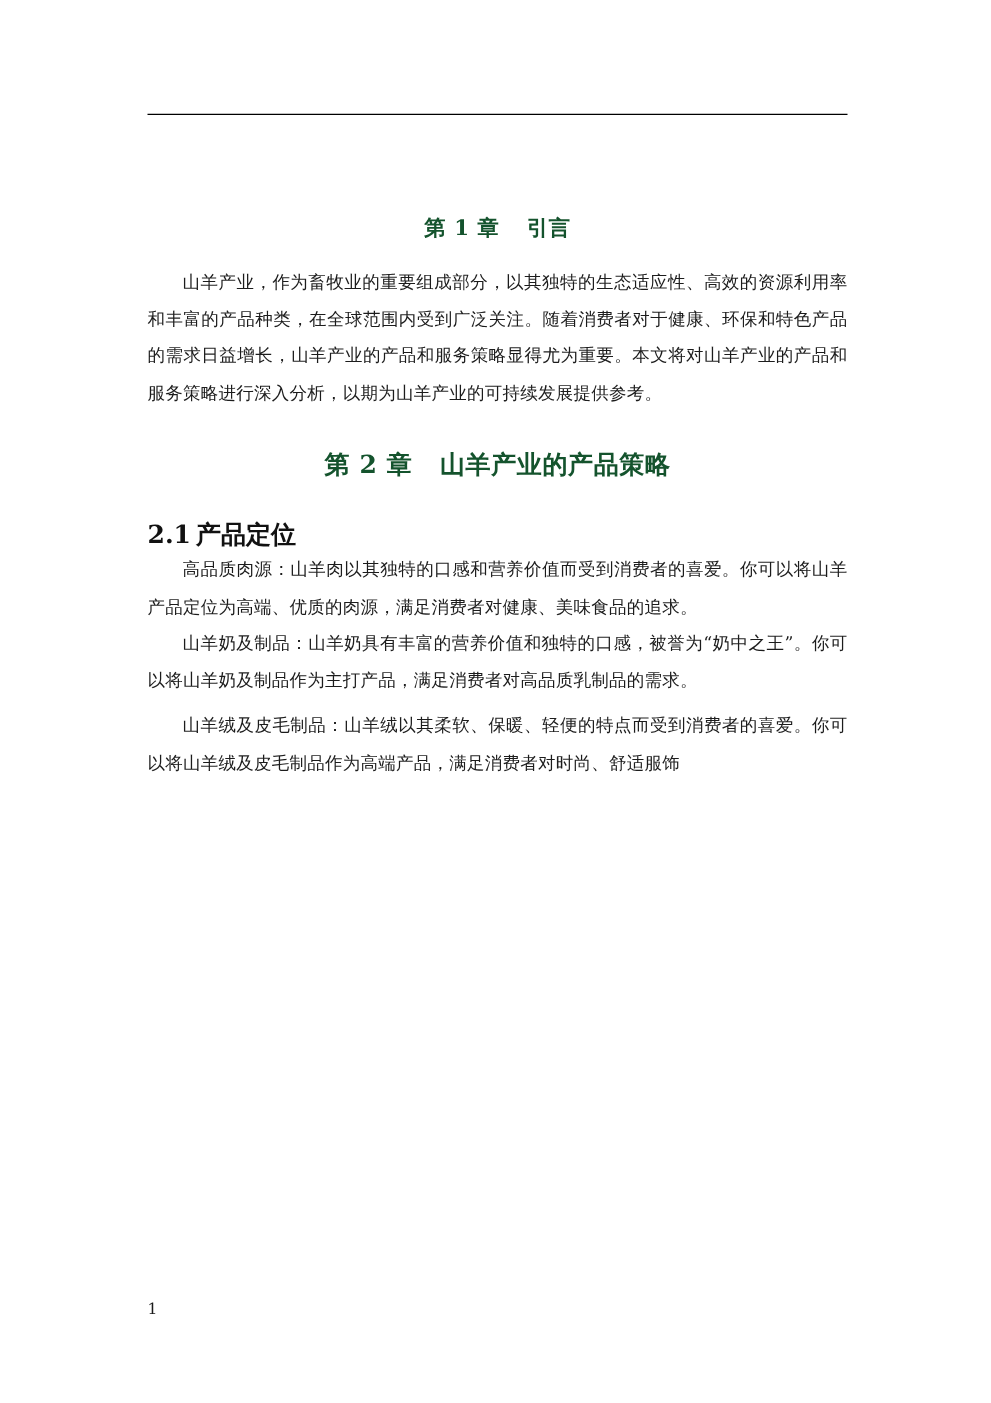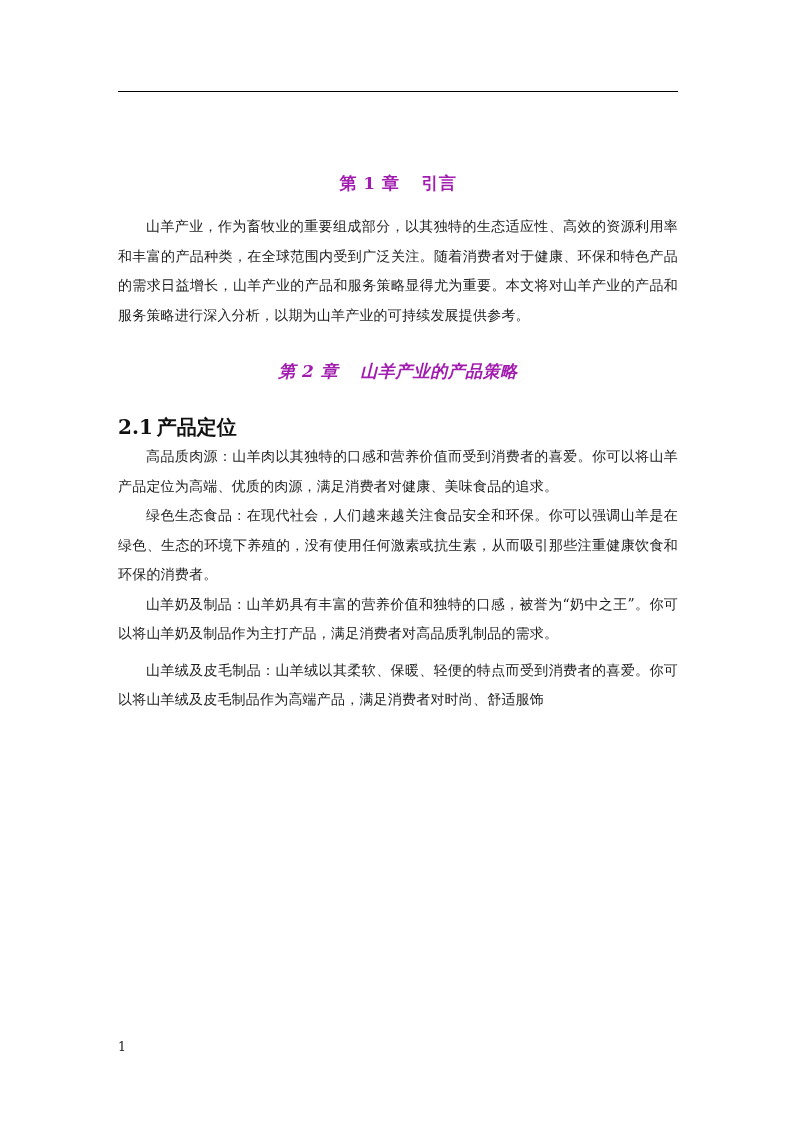--- a/index.html
+++ b/index.html
@@ -51,34 +51,33 @@
     width: 560px;
   }
 
   
   .chapter-heading {
     text-align: center;
     font-weight: bold;
     font-size: 17px;
     line-height: 30px;
     letter-spacing: 0.5px;
-    color: #a21caf;
+    color: #14532d;
     margin: 0;
   }
   .chapter-heading.ch1 {
     font-family: "DejaVu Serif", "Liberation Serif", serif;
     padding-top: 16px;
     padding-bottom: 14px;
   }
   .chapter-heading.ch2 {
     font-family: "DejaVu Sans", "Liberation Sans", sans-serif;
     padding-top: 26px;
     padding-bottom: 16px;
-    font-size: 17px;
-    font-style: italic;
+    font-size: 20px;
   }
   .chapter-heading .num-part {
     font-family: "DejaVu Serif", "Liberation Serif", serif;
   }
   .chapter-heading .gap {
     display: inline-block;
     width: 22px;
   }
 
   .section-heading {
@@ -146,21 +145,20 @@
 
     <h1 class="chapter-heading ch1"><span class="num-part">第 1 章</span><span class="gap"></span><span>引言</span></h1>
 
     <p class="para">山羊产业，作为畜牧业的重要组成部分，以其独特的生态适应性、高效的资源利用率和丰富的产品种类，在全球范围内受到广泛关注。随着消费者对于健康、环保和特色产品的需求日益增长，山羊产业的产品和服务策略显得尤为重要。本文将对山羊产业的产品和服务策略进行深入分析，以期为山羊产业的可持续发展提供参考。</p>
 
     <h1 class="chapter-heading ch2"><span class="num-part">第 2 章</span><span class="gap"></span><span>山羊产业的产品策略</span></h1>
 
     <h2 class="section-heading"><span class="sec-num">2.1</span><span>产品定位</span></h2>
 
     <p class="para">高品质肉源：山羊肉以其独特的口感和营养价值而受到消费者的喜爱。你可以将山羊产品定位为高端、优质的肉源，满足消费者对健康、美味食品的追求。</p>
-    <p class="para">绿色生态食品：在现代社会，人们越来越关注食品安全和环保。你可以强调山羊是在绿色、生态的环境下养殖的，没有使用任何激素或抗生素，从而吸引那些注重健康饮食和环保的消费者。</p>
     <p class="para">山羊奶及制品：山羊奶具有丰富的营养价值和独特的口感，被誉为“奶中之王”。你可以将山羊奶及制品作为主打产品，满足消费者对高品质乳制品的需求。</p>
     <p class="para extra-gap-before">山羊绒及皮毛制品：山羊绒以其柔软、保暖、轻便的特点而受到消费者的喜爱。你可以将山羊绒及皮毛制品作为高端产品，满足消费者对时尚、舒适服饰</p>
 
   </div>
 
   <div class="footer-area">
     <div class="page-number">1</div>
   </div>
 
 </div>

